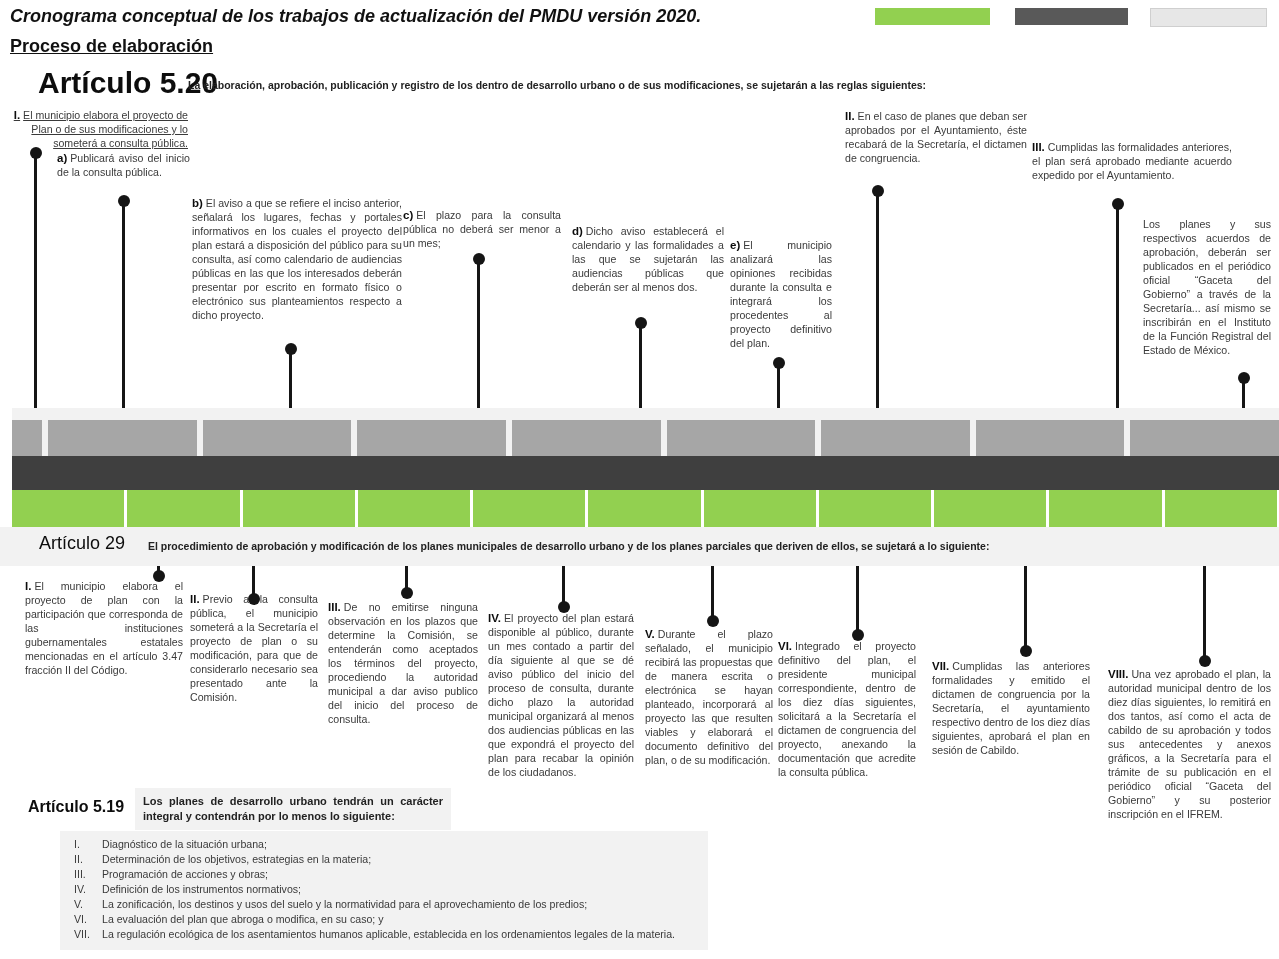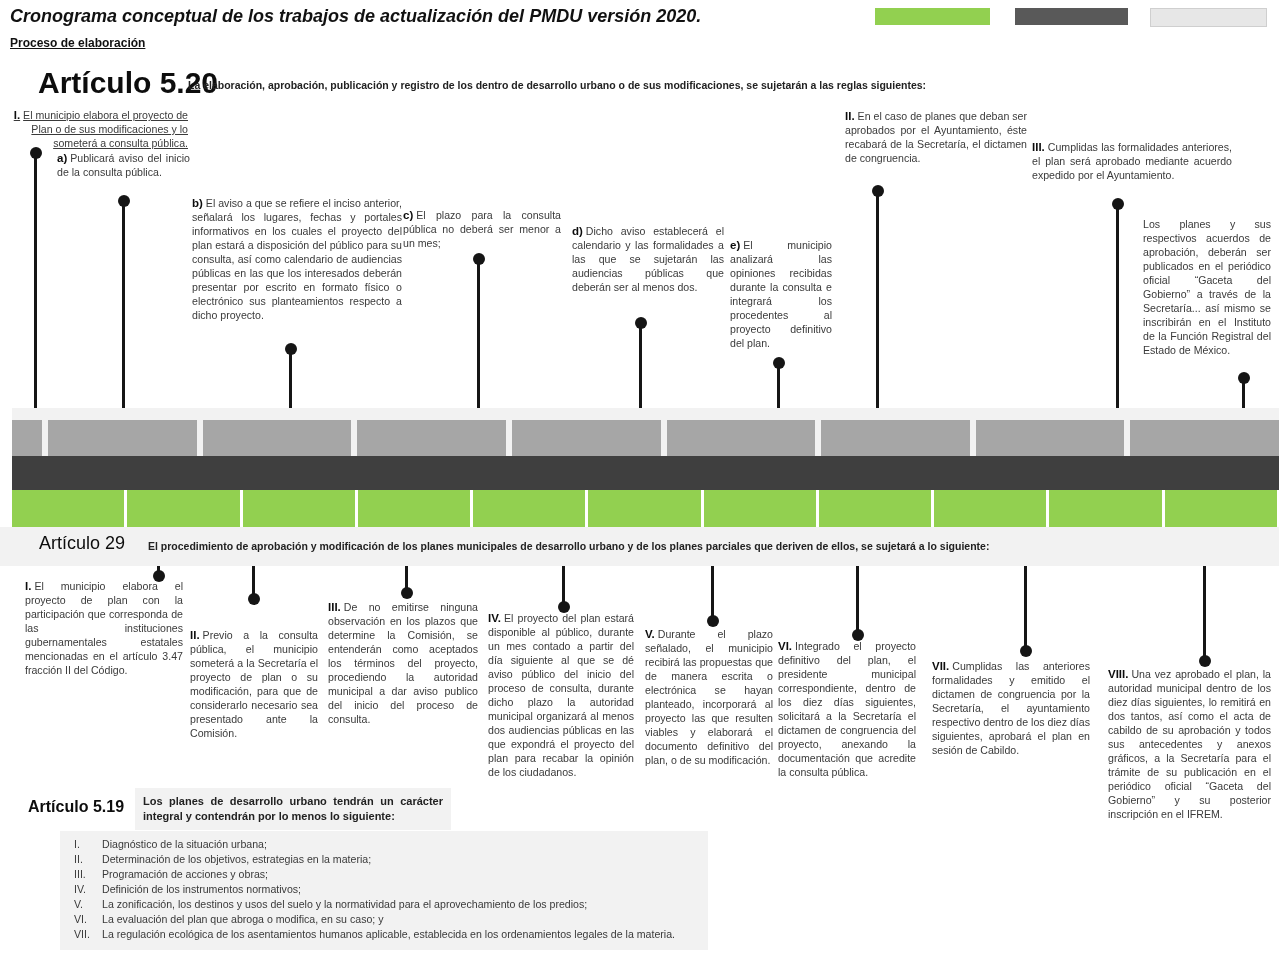--- a/index.html
+++ b/index.html
@@ -4,42 +4,42 @@
 <style>
   html,body{margin:0;padding:0;}
   body{
     width:1279px;height:959px;position:relative;overflow:hidden;
     background:#ffffff;
     font-family:"Liberation Sans","DejaVu Sans",sans-serif;
     color:#3a3a3a;
   }
   
   .main-title{position:absolute;left:10px;top:6px;font-size:18px;font-weight:bold;font-style:italic;color:#111;}
-  .subtitle{position:absolute;left:10px;top:36px;font-size:12px;font-weight:bold;color:#111;text-decoration:underline;}
+  .subtitle{position:absolute;left:10px;top:36px;font-size:18px;font-weight:bold;color:#111;text-decoration:underline;}
   .swatch{position:absolute;top:8px;height:17px;}
   .swatch-green{left:875px;width:115px;background:#92D050;}
   .swatch-dark{left:1015px;width:113px;background:#595959;}
   .swatch-light{left:1150px;width:115px;background:#E7E7E7;border:1px solid #cfcfcf;}
   
   .a520-title{position:absolute;left:38px;top:66px;font-size:30px;font-weight:800;color:#0d0d0d;}
   .a520-desc{position:absolute;left:188px;top:79px;font-size:10.5px;font-weight:bold;color:#222;white-space:nowrap;}
   
   .note{position:absolute;font-size:10.6px;line-height:1.32;text-align:justify;}
   .note b{color:#0d0d0d;font-size:11.5px;margin-right:3px;}
   .n-u0{left:10px;top:108px;width:178px;text-align:right;text-decoration:underline;}
   .n-u1{left:57px;top:151px;width:133px;}
   .n-u2{left:192px;top:196px;width:210px;}
   .n-u3{left:403px;top:208px;width:158px;}
   .n-u4{left:572px;top:224px;width:152px;}
   .n-u5{left:730px;top:238px;width:102px;}
   .n-u6{left:845px;top:109px;width:182px;}
   .n-u7{left:1032px;top:140px;width:200px;}
   .n-u8{left:1143px;top:218px;width:128px;}
   .n-l0{left:25px;top:579px;width:158px;}
-  .n-l1{left:190px;top:628px;width:128px;}
+  .n-l1{left:190px;top:592px;width:128px;}
   .n-l2{left:328px;top:600px;width:150px;}
   .n-l3{left:488px;top:611px;width:146px;}
   .n-l4{left:645px;top:627px;width:128px;}
   .n-l5{left:778px;top:639px;width:138px;}
   .n-l6{left:932px;top:659px;width:158px;}
   .n-l7{left:1108px;top:667px;width:163px;}
   
   .pin{position:absolute;width:3px;background:#151515;}
   .pin::before{content:"";position:absolute;left:50%;transform:translateX(-50%);
     width:12px;height:12px;border-radius:50%;background:#151515;}

